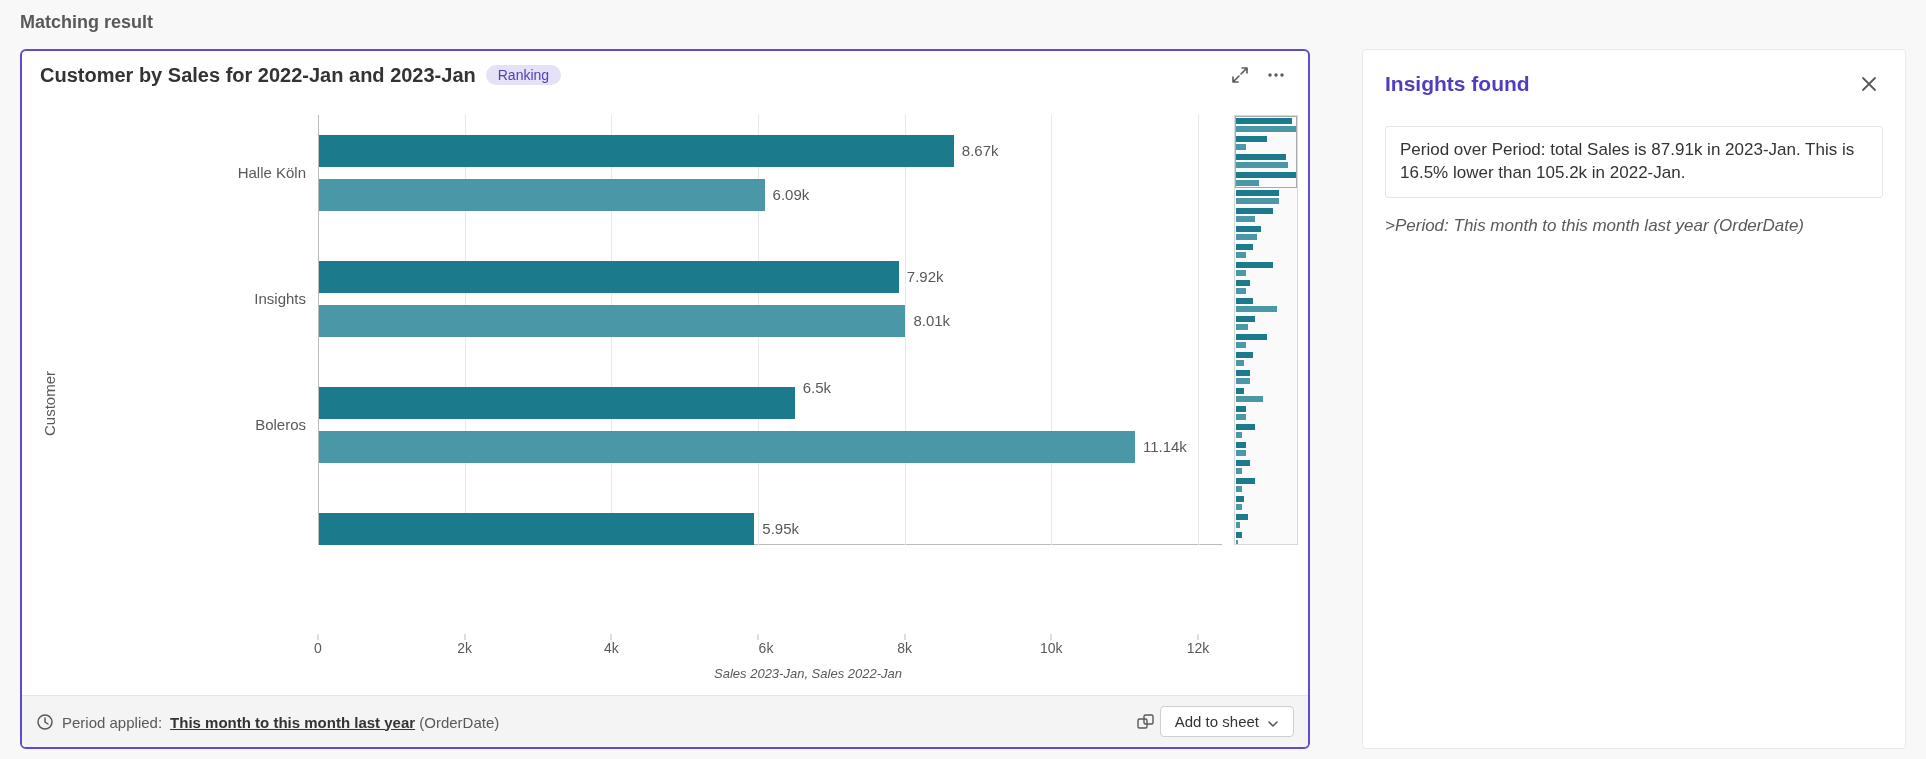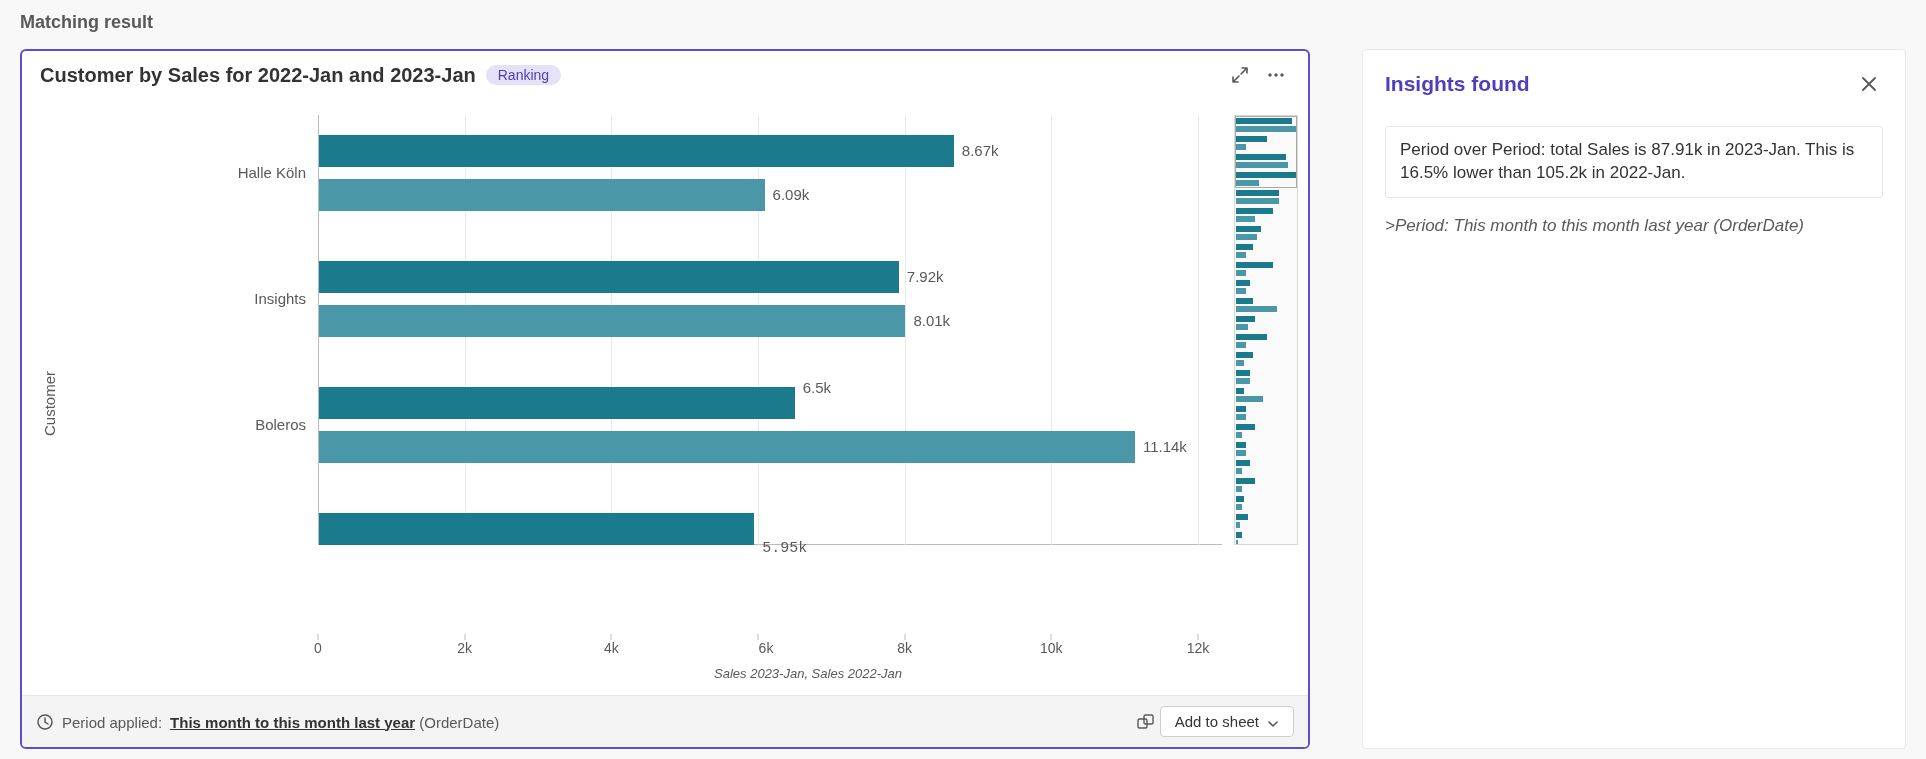--- a/index.html
+++ b/index.html
@@ -307,21 +307,21 @@
                   <div class="bar-label" style="top: 71px; left: 454.6px;">6.09k</div>
                   <div class="bar" style="top: 146px; left: 0px; width: 580.8px; background: rgb(27, 122, 140);"></div>
                   <div class="bar-label" style="top: 153px; left: 588.8px;">7.92k</div>
                   <div class="bar" style="top: 190px; left: 0px; width: 587.4px; background: rgb(74, 151, 168);"></div>
                   <div class="bar-label" style="top: 197px; left: 595.4px;">8.01k</div>
                   <div class="bar" style="top: 272px; left: 0px; width: 476.667px; background: rgb(27, 122, 140);"></div>
                   <div class="bar-label" style="top: 264px; left: 484.667px;">6.5k</div>
                   <div class="bar" style="top: 316px; left: 0px; width: 816.933px; background: rgb(74, 151, 168);"></div>
                   <div class="bar-label" style="top: 323px; left: 824.933px;">11.14k</div>
                   <div class="bar" style="top: 398px; left: 0px; width: 436.333px; background: rgb(27, 122, 140);"></div>
-                  <div class="bar-label" style="top: 425px; left: 444.333px; font-family: Liberation Mono, monospace;">5.95k</div>
+                  <div class="bar-label" style="top: 405px; left: 444.333px;">5.95k</div>
                 </div>
             <div class="gridline" style="left: 146.667px;"></div>
                 <div class="gridline" style="left: 293.333px;"></div>
                 <div class="gridline" style="left: 440px;"></div>
                 <div class="gridline" style="left: 586.667px;"></div>
                 <div class="gridline" style="left: 733.333px;"></div>
                 <div class="gridline" style="left: 880px;"></div>
               </div>
             <div class="mini" id="mini">
                 <div class="mini-bar" style="background: rgb(27, 122, 140); top: 2px; width: 55.8px; height: 6px;"></div>

